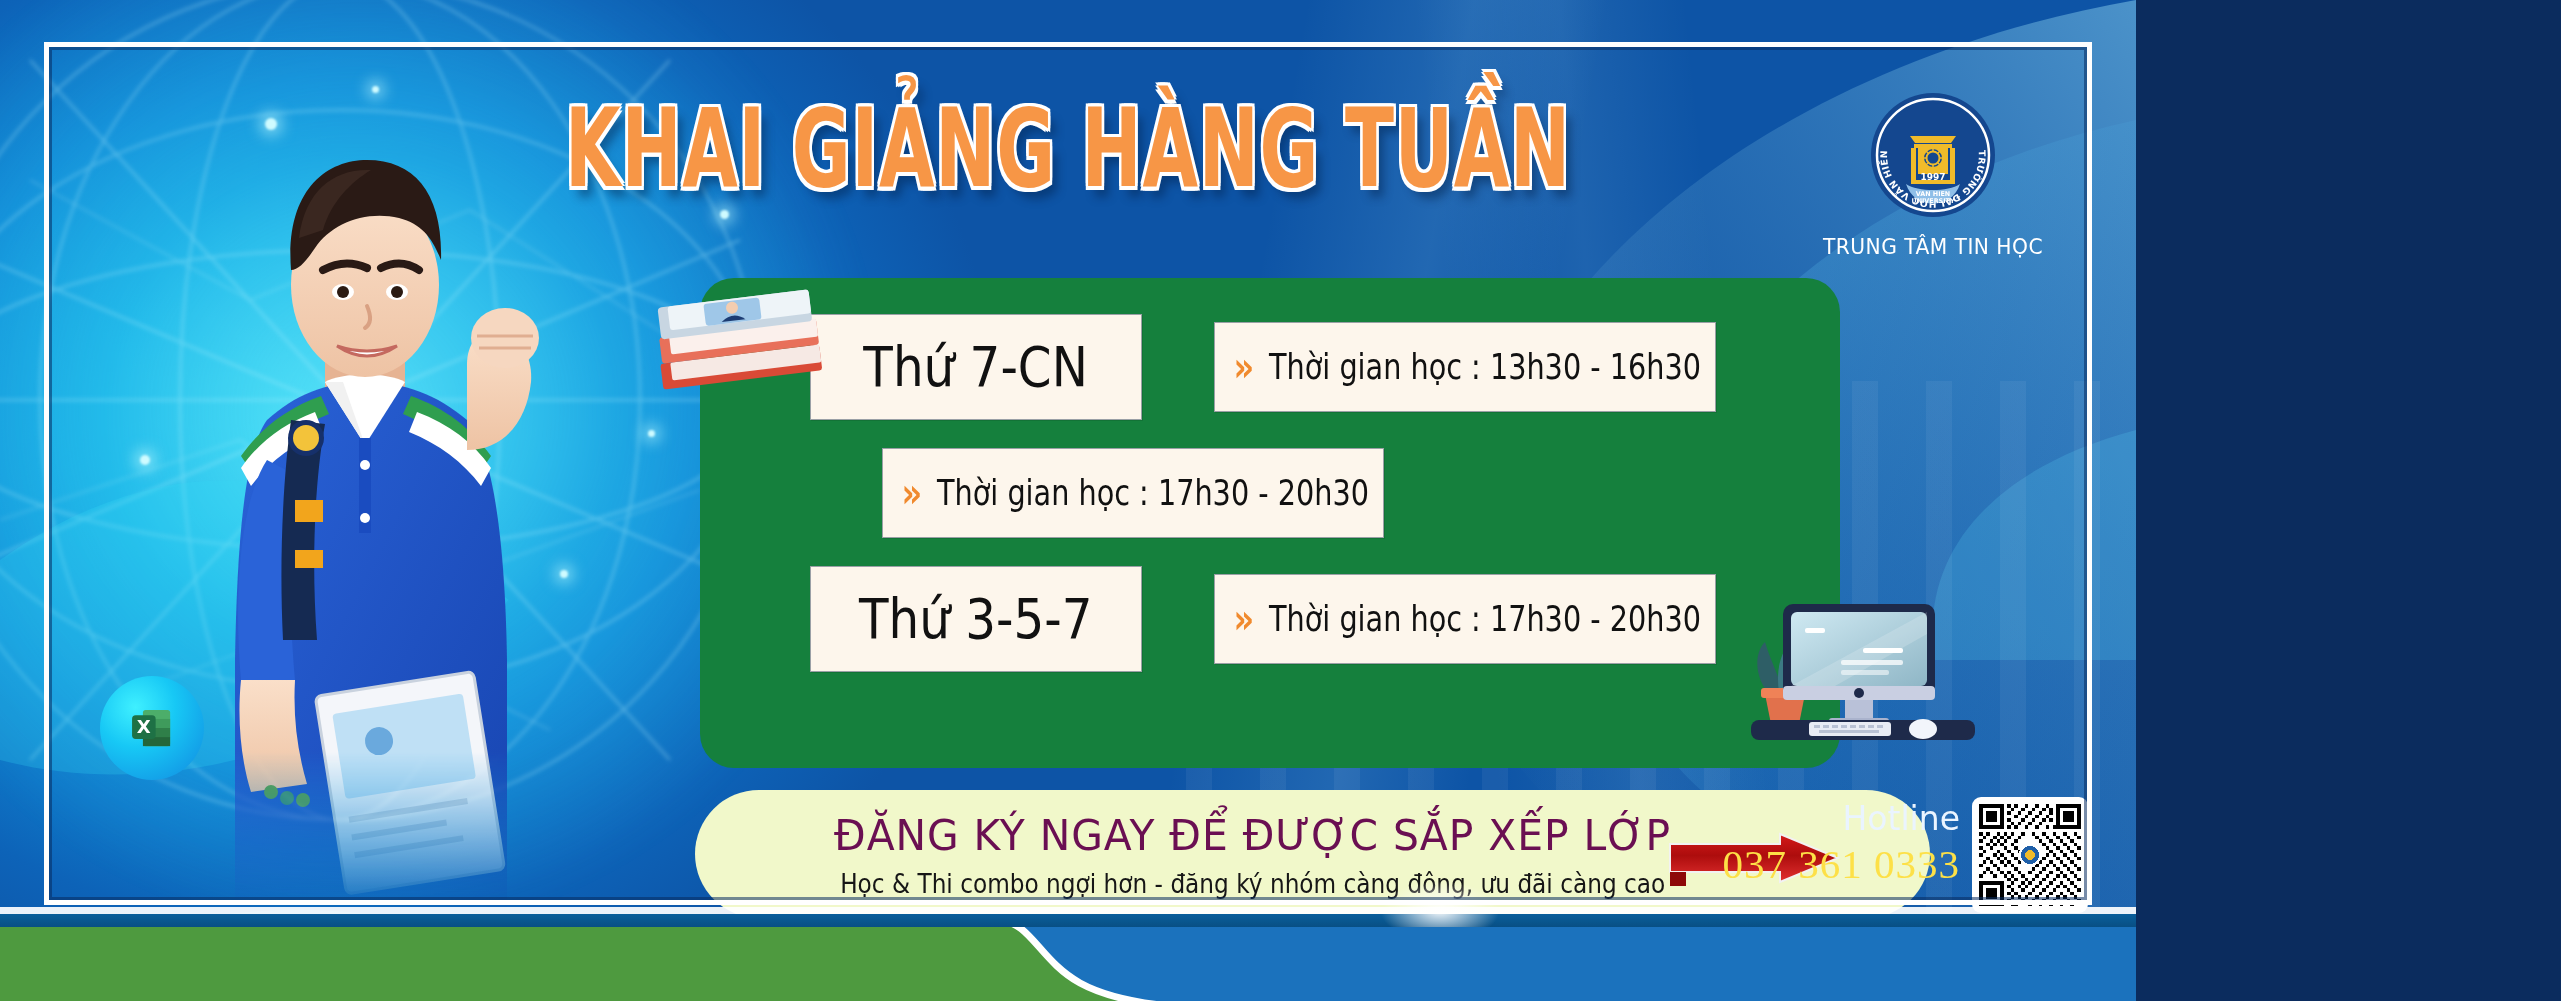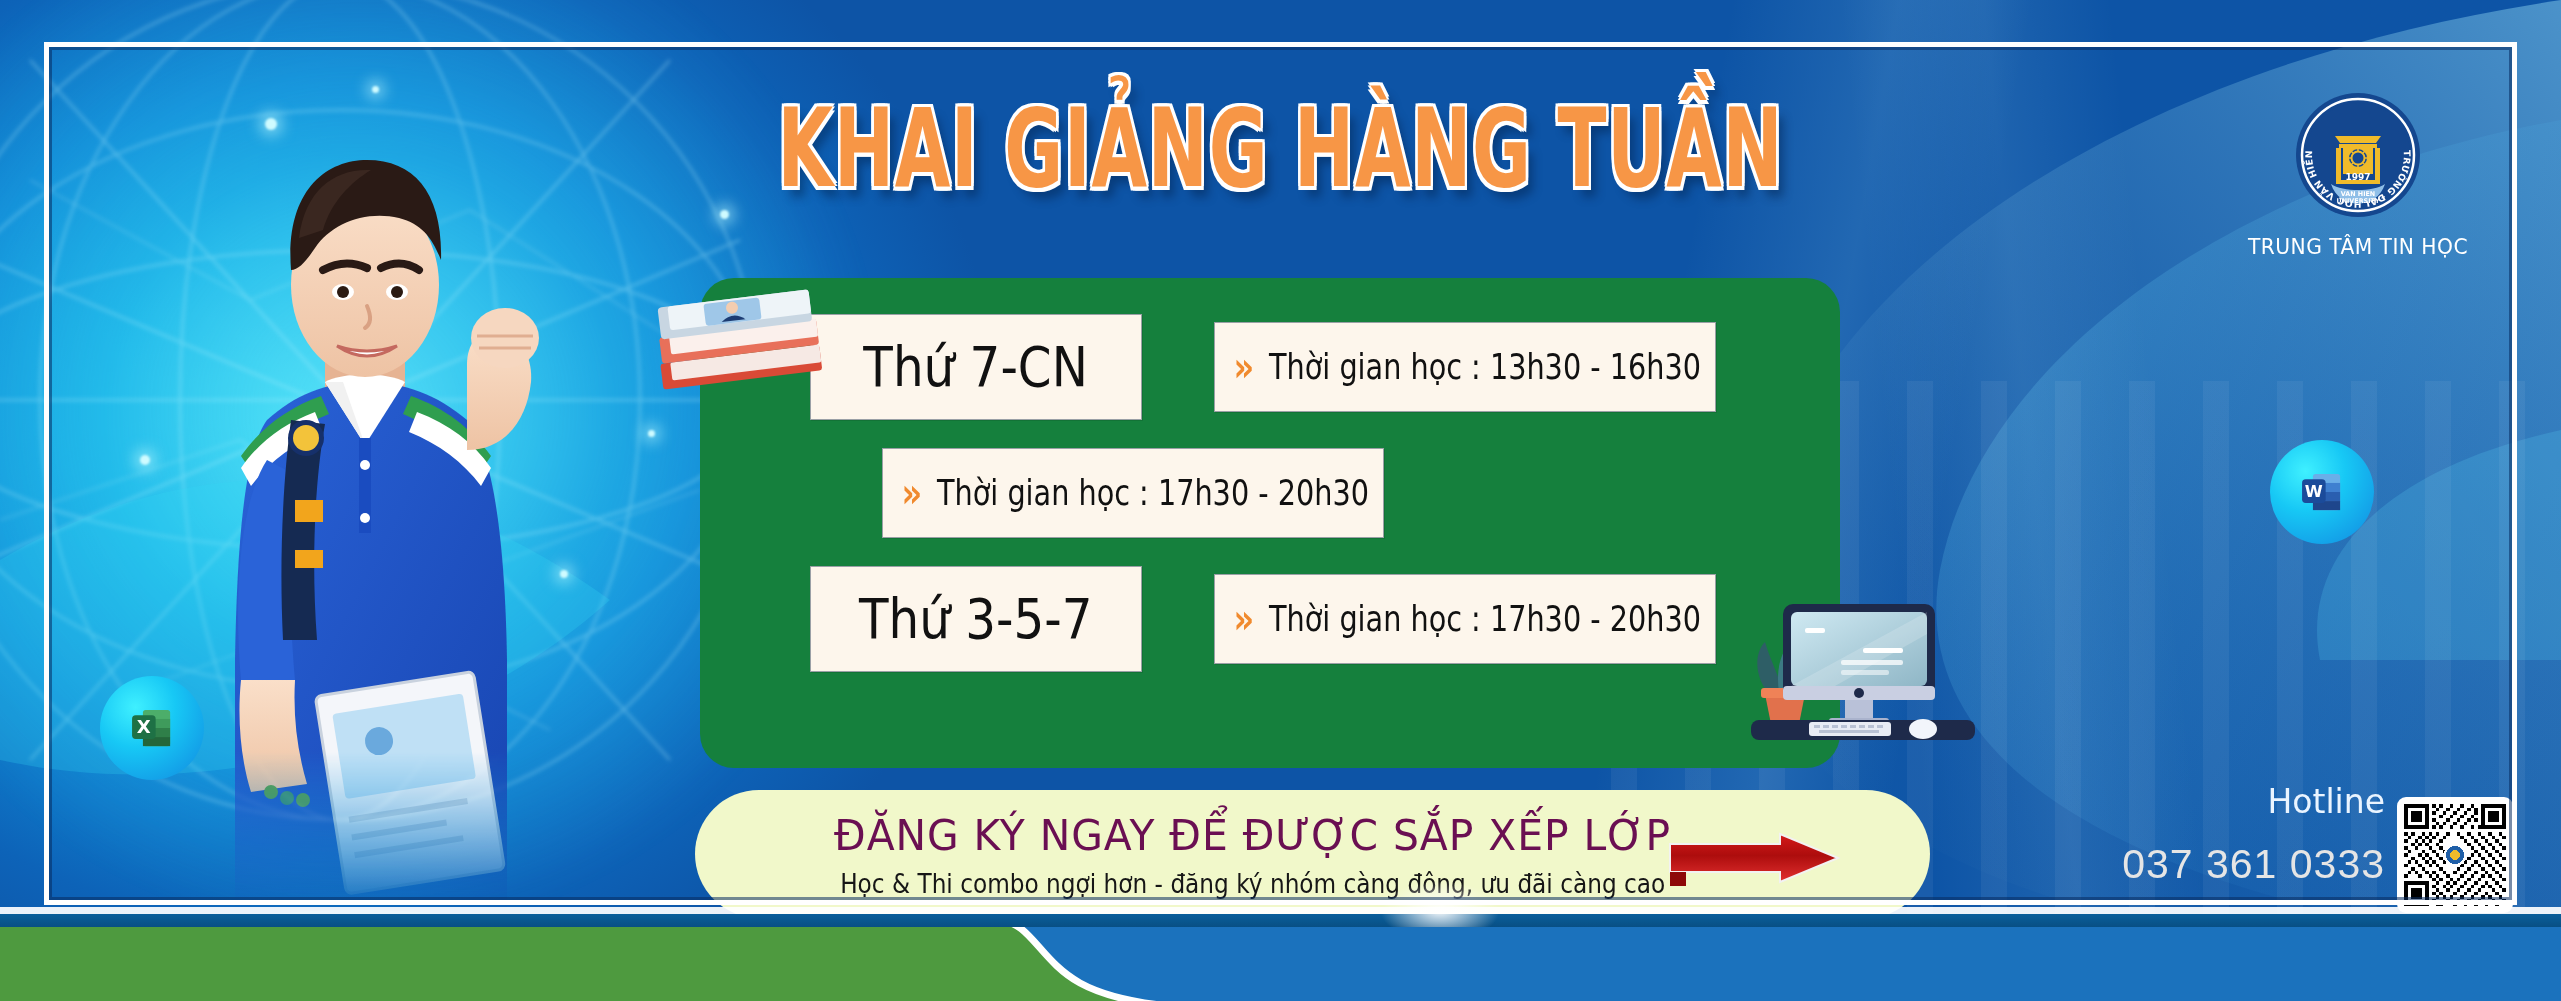--- a/index.html
+++ b/index.html
@@ -1,20 +1,20 @@
 <!DOCTYPE html>
 <html><head>
 <meta charset="utf-8">
 <style>
   html,body{margin:0;padding:0;background:#0b2c5e;}
   body{font-family:"Liberation Sans",sans-serif;}
 
   .banner{
     position:relative;
-    width:2561px;height:1001px;
+    width:2136px;height:1001px;
     overflow:hidden;
     background:#1565c8;
   }
 
   
   .bg-base{
     position:absolute;inset:0;
     background:
       radial-gradient(ellipse 700px 620px at 300px 430px, #2fd8ef 0%, #18b6e6 28%, #0f8ad6 55%, #0d63b8 80%, #0d54a6 100%),
       linear-gradient(115deg,#0b4fa0 0%,#1063b8 22%,#1676cf 45%,#1269c0 70%,#0d4f9e 100%);
@@ -164,21 +164,21 @@
   
   .ic-circle{position:absolute;border-radius:50%;
     background:radial-gradient(circle at 34% 30%, #3ff0ff 0%, #17c8f5 40%, #1188e0 100%);
     display:flex;align-items:center;justify-content:center;}
   .ic-excel{left:100px;top:676px;width:104px;height:104px;}
   .ic-word{left:2270px;top:440px;width:104px;height:104px;}
 
   
   .hotline{position:absolute;right:176px;bottom:113px;text-align:right;}
   .hotline-label{font-family:"DejaVu Sans",sans-serif;font-size:33px;color:#eaf4ff;}
-  .hotline-number{font-family:Liberation Sans, sans-serif;font-size:41px;color:#e5e5e5;margin-top:20px;letter-spacing:1px;}
+  .hotline-number{font-family:Liberation Serif, serif;font-size:41px;color:#fde047;margin-top:2px;letter-spacing:1px;}
   .qr{position:absolute;right:48px;bottom:88px;width:116px;height:116px;background:#ffffff;border-radius:9px;padding:7px;box-sizing:border-box;}
   .qr svg{width:100%;height:100%;display:block;}
 
   
   .student{position:absolute;left:175px;top:120px;width:420px;height:790px;}
 </style>
 </head>
 <body>
 
 <div class="banner">

